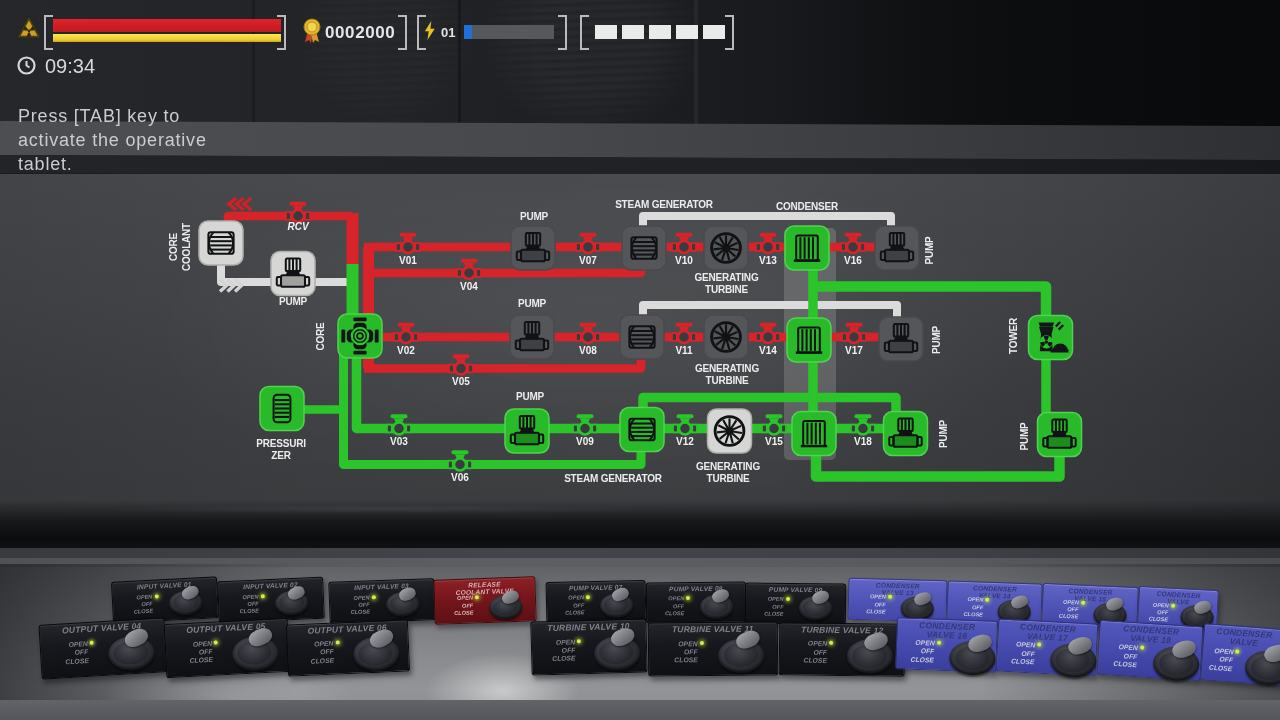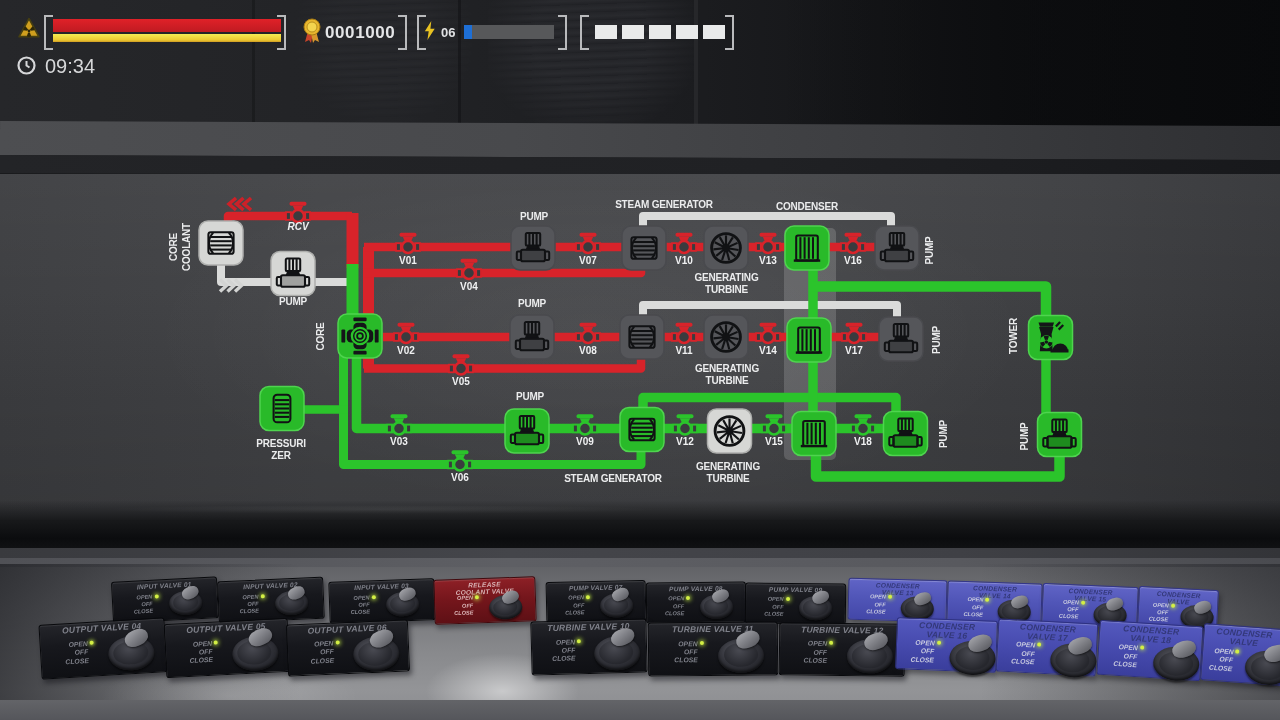--- a/index.html
+++ b/index.html
@@ -99,31 +99,31 @@
 
 <div class="abs" style="left:53px;top:34px;width:228px;height:8px;background:linear-gradient(180deg,#f6ec52,#ecc930 75%,#cf9a24);"></div>
 
 <svg class="abs" style="left:300px;top:18px;" width="24" height="26" viewBox="0 0 24 26">
 <path d="M8 13 L5 24 L9 22 L11 25 L13 15 Z" fill="#c8442a"></path>
 <path d="M16 13 L19 24 L15 22 L13 25 L11 15 Z" fill="#d8982c"></path>
 <circle cx="12" cy="9" r="8" fill="#e8b62e" stroke="#a87c14" stroke-width="1"></circle>
 <circle cx="12" cy="9" r="5" fill="#f4d44e" stroke="#b8901e" stroke-width="1"></circle>
 </svg>
 
-<div class="abs hudtxt" style="left:325px;top:23px;font-size:17px;font-weight:bold;letter-spacing:0.6px;color:#e4e5e7;">0001000</div>
+<div class="abs hudtxt" style="left:325px;top:23px;font-size:17px;font-weight:bold;letter-spacing:0.6px;color:#e4e5e7;">0002000</div>
 
 <div class="abs brkR" style="left:398px;top:15px;"></div>
 
 <div class="abs brkL" style="left:417px;top:15px;"></div>
 
 <svg class="abs" style="left:424px;top:21px;" width="12" height="19" viewBox="0 0 14 22">
       <path d="M8.5 0 L1 12 L5.5 12 L4 22 L12.5 9 L7.5 9 Z" fill="#e8c222"></path>
     </svg>
 
-<div class="abs hudtxt" style="left:441px;top:25px;font-size:13px;font-weight:bold;color:#e0e1e3;">06</div>
+<div class="abs hudtxt" style="left:441px;top:25px;font-size:13px;font-weight:bold;color:#e0e1e3;">01</div>
 
 <div class="abs" style="left:464px;top:25px;width:90px;height:14px;background:#57585a;"></div>
 
 <div class="abs" style="left:464px;top:25px;width:8px;height:14px;background:#1e6fd6;"></div>
 
 <div class="abs brkR" style="left:558px;top:15px;"></div>
 
 <div class="abs brkL" style="left:580px;top:15px;"></div>
 
 <div class="abs brkR" style="left:725px;top:15px;"></div>
@@ -134,20 +134,21 @@
 <div class="abs" style="left:676px;top:25px;width:22px;height:14px;background:#e9eaea;"></div>
 <div class="abs" style="left:703px;top:25px;width:22px;height:14px;background:#e9eaea;"></div>
 
 <svg class="abs" style="left:17px;top:56px;" width="19" height="19" viewBox="0 0 19 19">
       <circle cx="9.5" cy="9.5" r="8" fill="none" stroke="#d6d7d9" stroke-width="2.2"></circle>
       <path d="M9.5 5 V9.5 L12.5 11.5" fill="none" stroke="#d6d7d9" stroke-width="2"></path>
     </svg>
 
 <div class="abs hudtxt" style="left:45px;top:55px;font-size:20px;color:#d6d7d9;text-align:center;">09:34</div>
 
+<div class="abs" style="left:18px;top:104px;font-size:18px;line-height:24px;letter-spacing:0.8px;color:#cbccce;">Press [TAB] key to<br>activate the operative<br>tablet.</div>
 <svg class="abs" style="left:0;top:0;" width="1280" height="720" viewBox="0 0 1280 720">
 <defs>
 <g id="i-pump" stroke="#111214" fill="none" stroke-width="1.7">
  <rect x="9" y="2.5" width="12" height="10.5" rx="1"></rect>
  <line x1="12" y1="3" x2="12" y2="13"></line>
           <line x1="15" y1="3" x2="15" y2="13"></line>
           <line x1="18" y1="3" x2="18" y2="13"></line>
  <path d="M11 13 L10 16 L20 16 L19 13" fill="#111214"></path>
  <rect x="5" y="16.5" width="20" height="9.5" rx="1.5" fill="rgba(0,0,0,0.25)"></rect>
  <rect x="1.5" y="18" width="3.5" height="7" rx="1"></rect>

